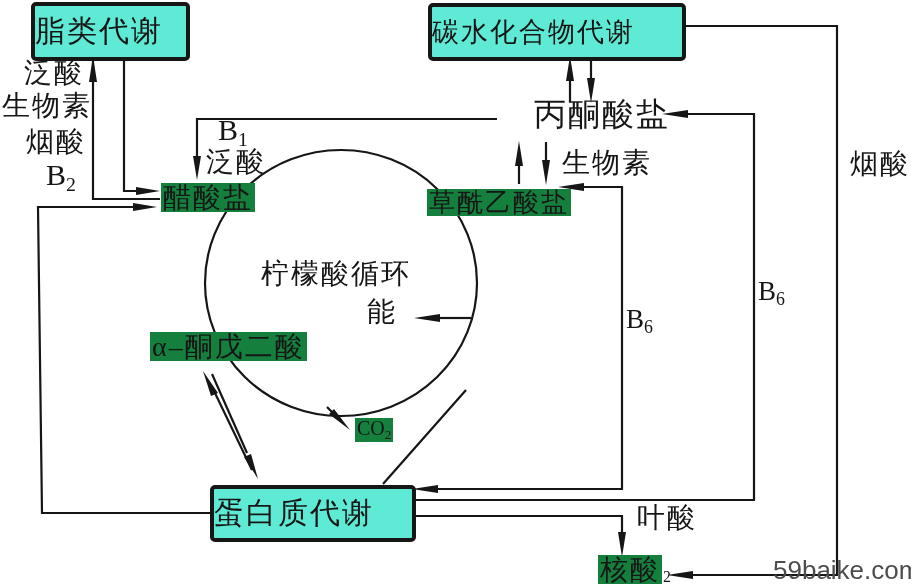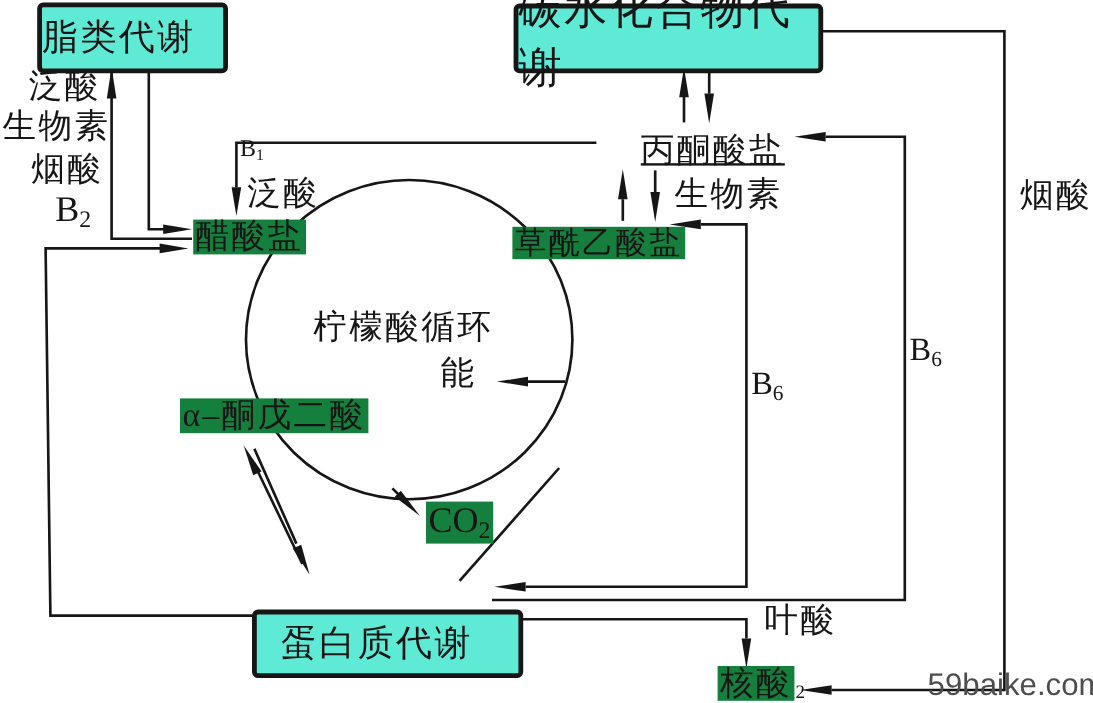--- a/index.html
+++ b/index.html
@@ -65,43 +65,43 @@
       <polygon points="414,318 440,314 440,322"></polygon>
       <polygon points="203,371 218,393 211,396"></polygon>
       <polygon points="258,479 251,454 244,457"></polygon>
       <polygon points="350,430 334,409 329,414"></polygon>
     </g>
   </svg>
 
   <div class="box" style="left:31px;top:2px;width:151px;height:51px;">
     <span>脂类代谢</span>
   </div>
-  <div class="box" style="left:428px;top:3px;width:250px;height:50px;font-size:36px;">
+  <div class="box" style="left:428px;top:3px;width:250px;height:50px;font-size:27px;">
     <span>碳水化合物代谢</span>
   </div>
-  <div class="box" style="left:210px;top:508px;width:198px;height:49px;padding-left:20px;">
+  <div class="box" style="left:210px;top:485px;width:198px;height:49px;">
     <span>蛋白质代谢</span>
   </div>
 
   <div class="lbl" style="left:24px;top:58px;font-size:28px;">泛酸</div>
   <div class="lbl" style="left:2px;top:91px;font-size:28px;">生物素</div>
   <div class="lbl" style="left:26px;top:127px;font-size:28px;">烟酸</div>
   <div class="lbl" style="left:46px;top:159px;font-size:30px;text-align:center;"><span class="base">B</span><span class="sub">2</span></div>
 
-  <div class="lbl" style="left:200px;top:114px;font-size:20px;"><span class="base">B</span><span class="sub">1</span></div>
+  <div class="lbl" style="left:218px;top:114px;font-size:30px;"><span class="base">B</span><span class="sub">1</span></div>
   <div class="lbl" style="left:206px;top:147px;font-size:28px;">泛酸</div>
 
   <div class="lbl mask" style="left:161px;top:183px;font-size:28px;">醋酸盐</div>
-  <div class="lbl" style="left:534px;top:111px;font-size:28px;text-decoration:underline;">丙酮酸盐</div>
+  <div class="lbl" style="left:534px;top:98px;font-size:32px;">丙酮酸盐</div>
   <div class="lbl" style="left:562px;top:148px;font-size:28px;">生物素</div>
   <div class="lbl mask" style="left:411px;top:189px;font-size:26px;margin-left:16px;">草酰乙酸盐</div>
   <div class="lbl" style="left:261px;top:259px;font-size:28px;">柠檬酸循环</div>
   <div class="lbl" style="left:367px;top:297px;font-size:28px;">能</div>
   <div class="lbl mask" style="left:150px;top:332px;font-size:28px;">α–酮戊二酸</div>
-  <div class="lbl mask" style="left:355px;top:418px;font-size:30px;"><span class="base">CO</span><span class="sub">2</span></div>
+  <div class="lbl mask" style="left:355px;top:418px;font-size:20px;"><span class="base">CO</span><span class="sub">2</span></div>
 
   <div class="lbl" style="left:626px;top:305px;font-size:27px;"><span class="base">B</span><span class="sub">6</span></div>
   <div class="lbl" style="left:758px;top:277px;font-size:27px;"><span class="base">B</span><span class="sub">6</span></div>
   <div class="lbl" style="left:850px;top:149px;font-size:28px;">烟酸</div>
 
   <div class="lbl" style="left:637px;top:503px;font-size:28px;">叶酸</div>
   <div class="lbl" style="left:639px;top:558px;font-size:24px;"><span class="base">B</span><span class="sub">12</span></div>
   <div class="lbl mask" style="left:598px;top:555px;font-size:28px;">核酸</div>
 
   <div class="watermark" style="left:773px;top:555px;">59baike.com</div>

